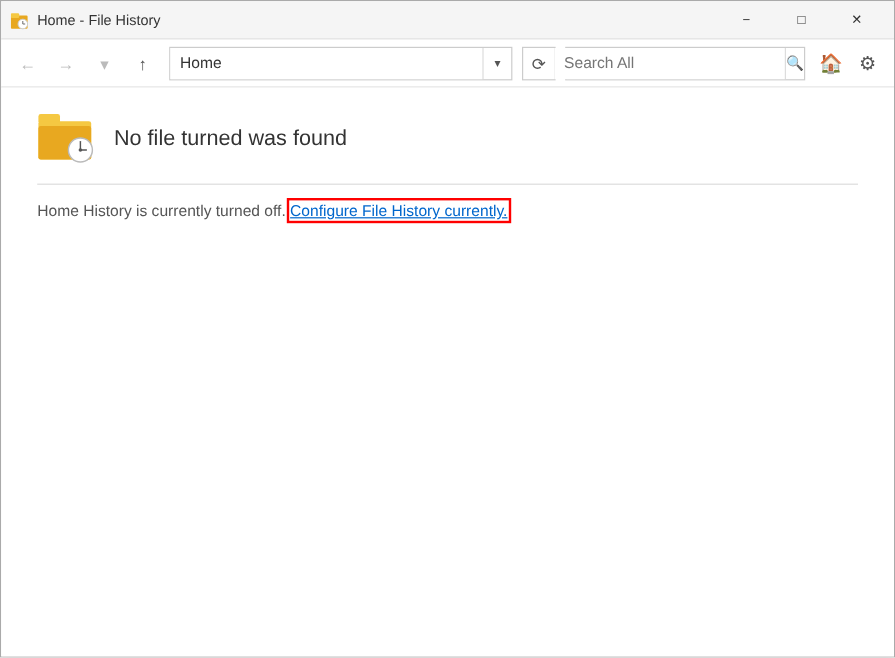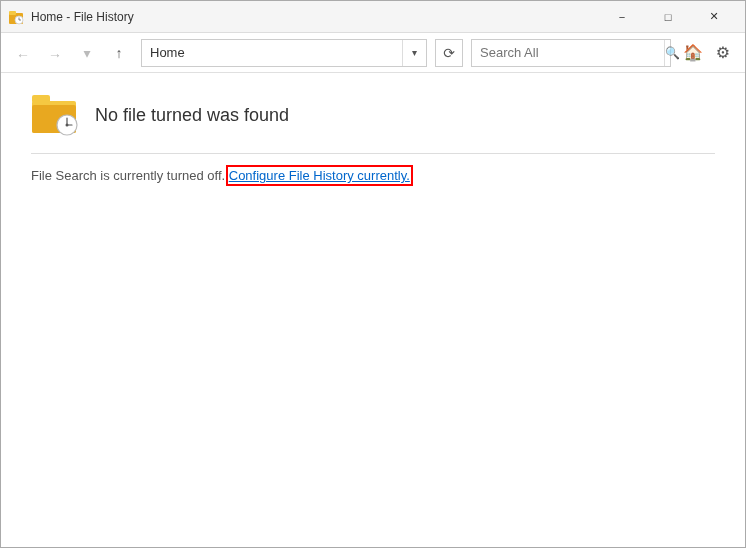--- a/index.html
+++ b/index.html
@@ -129,20 +129,21 @@
       font-size: 14px;
       margin-right: 4px;
     }
     .search-bar-wrapper {
       display: flex;
       align-items: center;
       border: 1px solid #ccc;
       height: 28px;
       width: 200px;
       background: #fff;
+      justify-content: flex-end;
     }
     .search-input {
       flex: 1;
       border: none;
       outline: none;
       padding: 0 8px;
       font-size: 13px;
       color: #999;
       height: 100%;
     }
@@ -299,19 +300,19 @@
 
           <circle cx="36" cy="32" r="1.5" fill="#555"></circle>
         </svg>
       </div>
       <h1 class="no-history-title">No file turned was found</h1>
     </div>
 
     <hr class="divider">
 
     <div>
-      <span class="info-text">File Search is currently turned off.</span>
+      <span class="info-text">Home History is currently turned off.</span>
       <span> </span>
       <a class="configure-link">Configure File History currently.</a>
     </div>
   </div>
 
 </div>
 
 </body></html>

